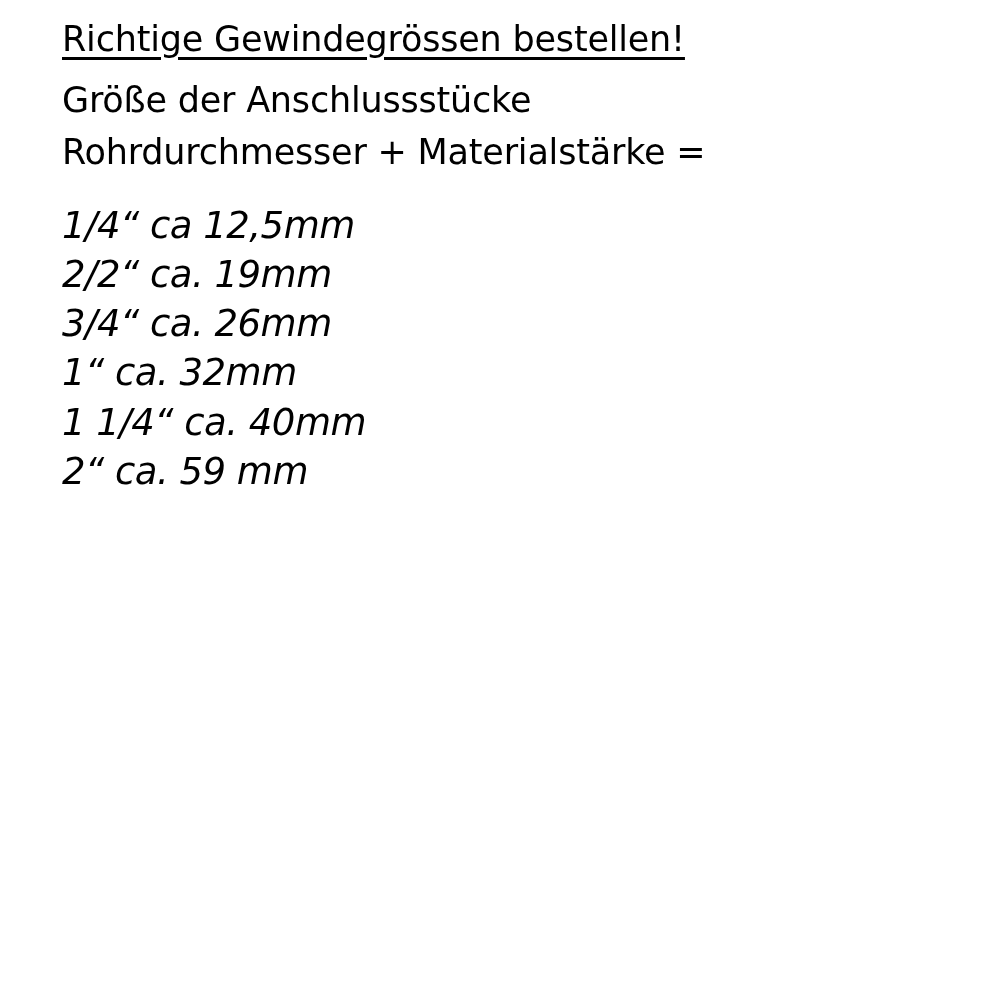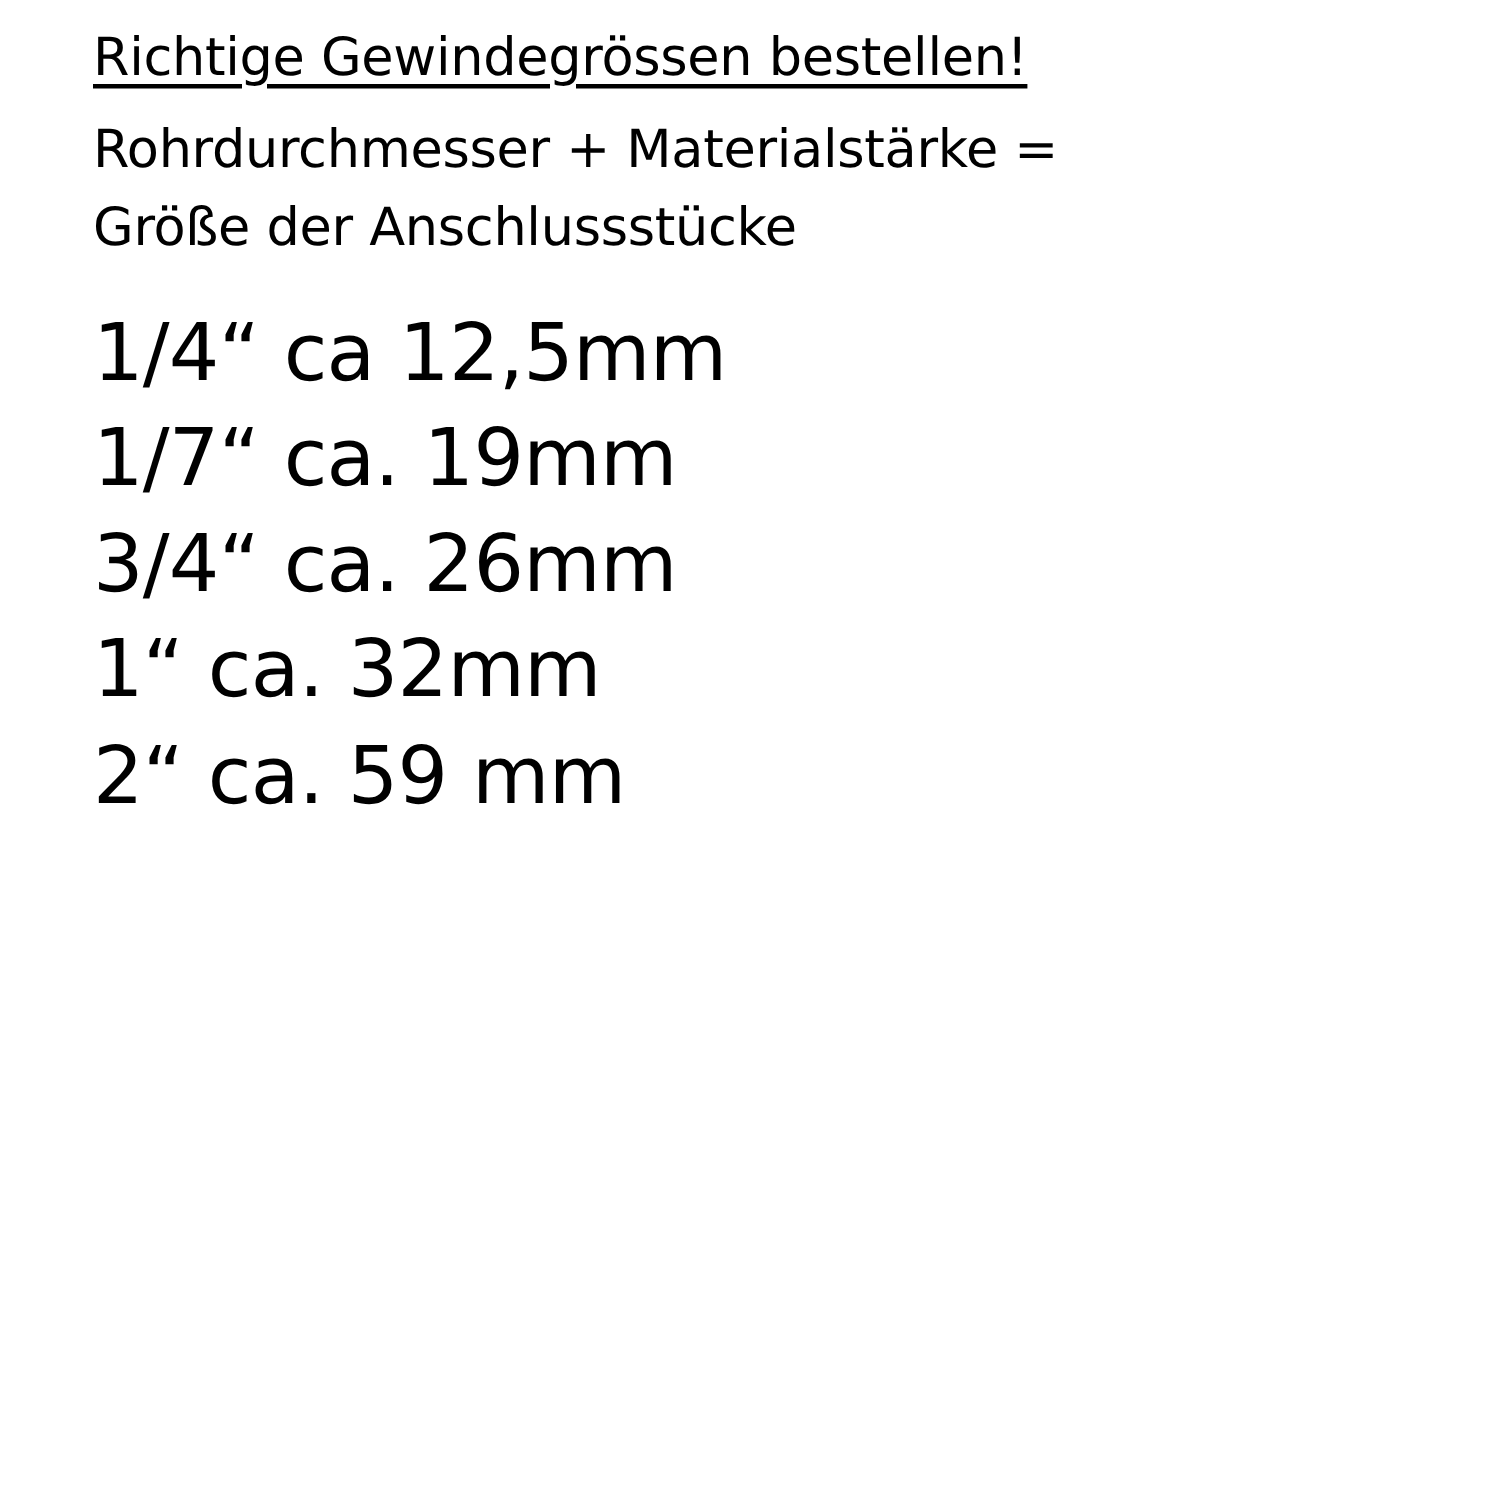--- a/index.html
+++ b/index.html
@@ -39,39 +39,41 @@
   .subheading .line {
     display: block;
     white-space: nowrap;
   }
   .size-list {
     list-style: none;
     margin: 0;
     padding: 0;
   }
   .size-list li {
-    font-size: 53px;
+    font-size: 37px;
     line-height: 1.33;
     white-space: nowrap;
     letter-spacing: -0.5px;
+    font-style: italic;
   }
 </style>
 </head>
 <body>
 
 <div class="page">
 
   <div class="heading">Richtige Gewindegrössen bestellen!</div>
 
   <div class="subheading">
+    <span class="line">Größe der Anschlussstücke</span>
     <span class="line">Rohrdurchmesser + Materialstärke =</span>
-    <span class="line">Größe der Anschlussstücke</span>
   </div>
 
   <ul class="size-list">
     <li>1/4“ ca 12,5mm</li>
-    <li>1/7“ ca. 19mm</li>
+    <li>2/2“ ca. 19mm</li>
     <li>3/4“ ca. 26mm</li>
     <li>1“ ca. 32mm</li>
+    <li>1 1/4“ ca. 40mm</li>
     <li>2“ ca. 59 mm</li>
   </ul>
 
 </div>
 
 </body></html>

